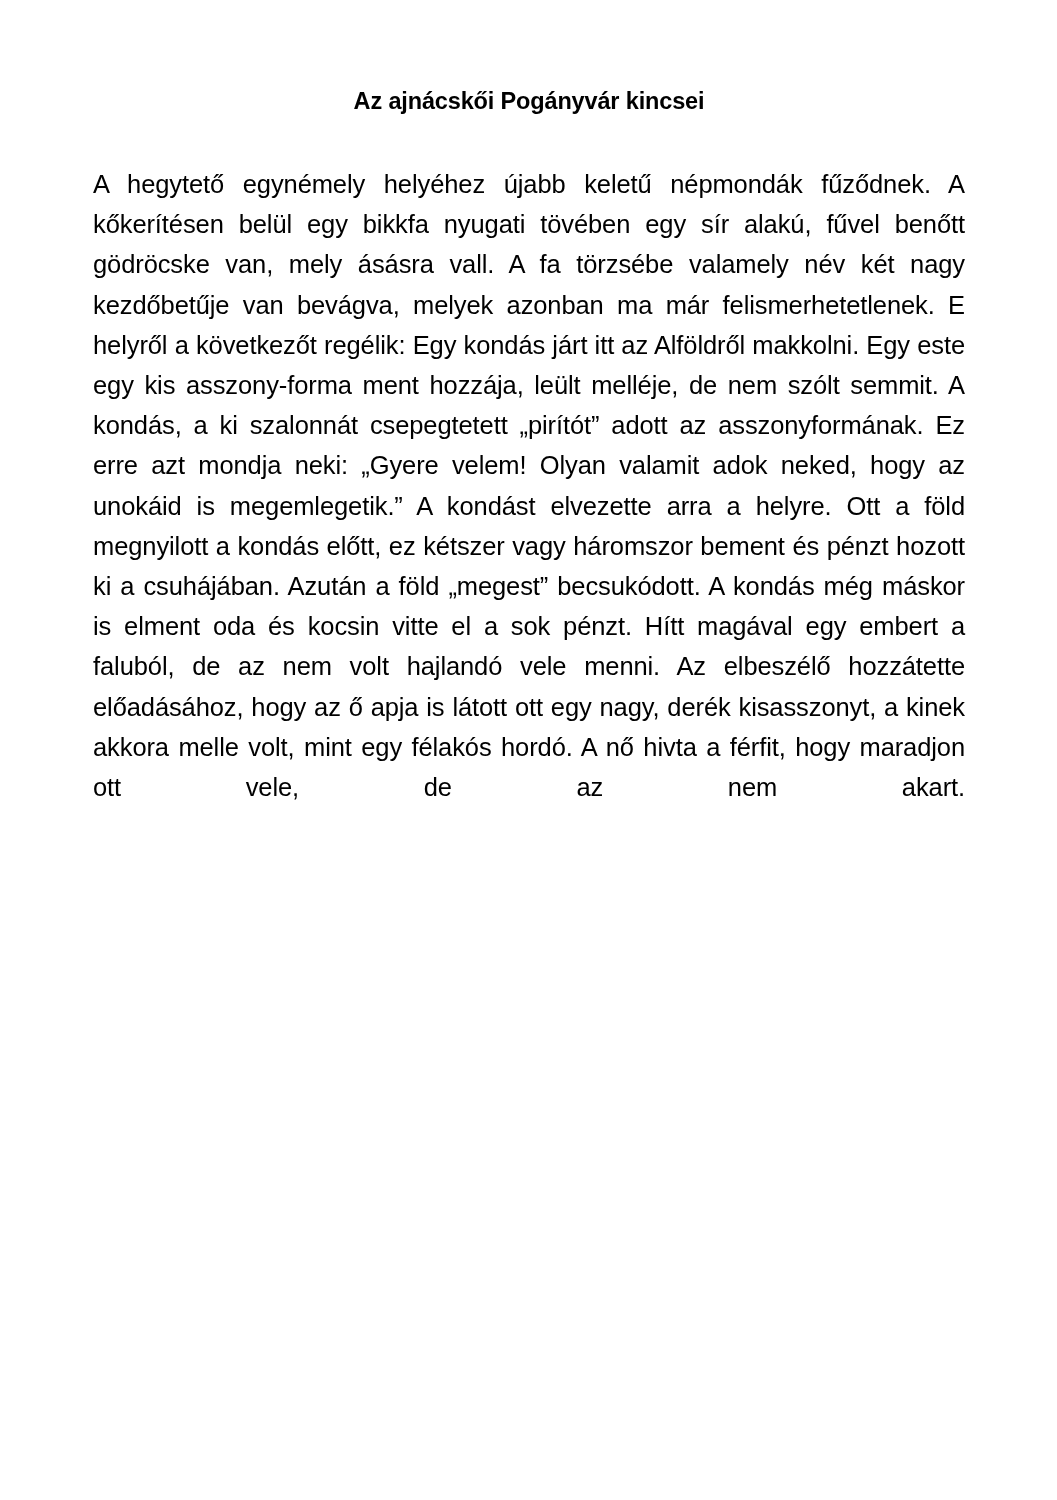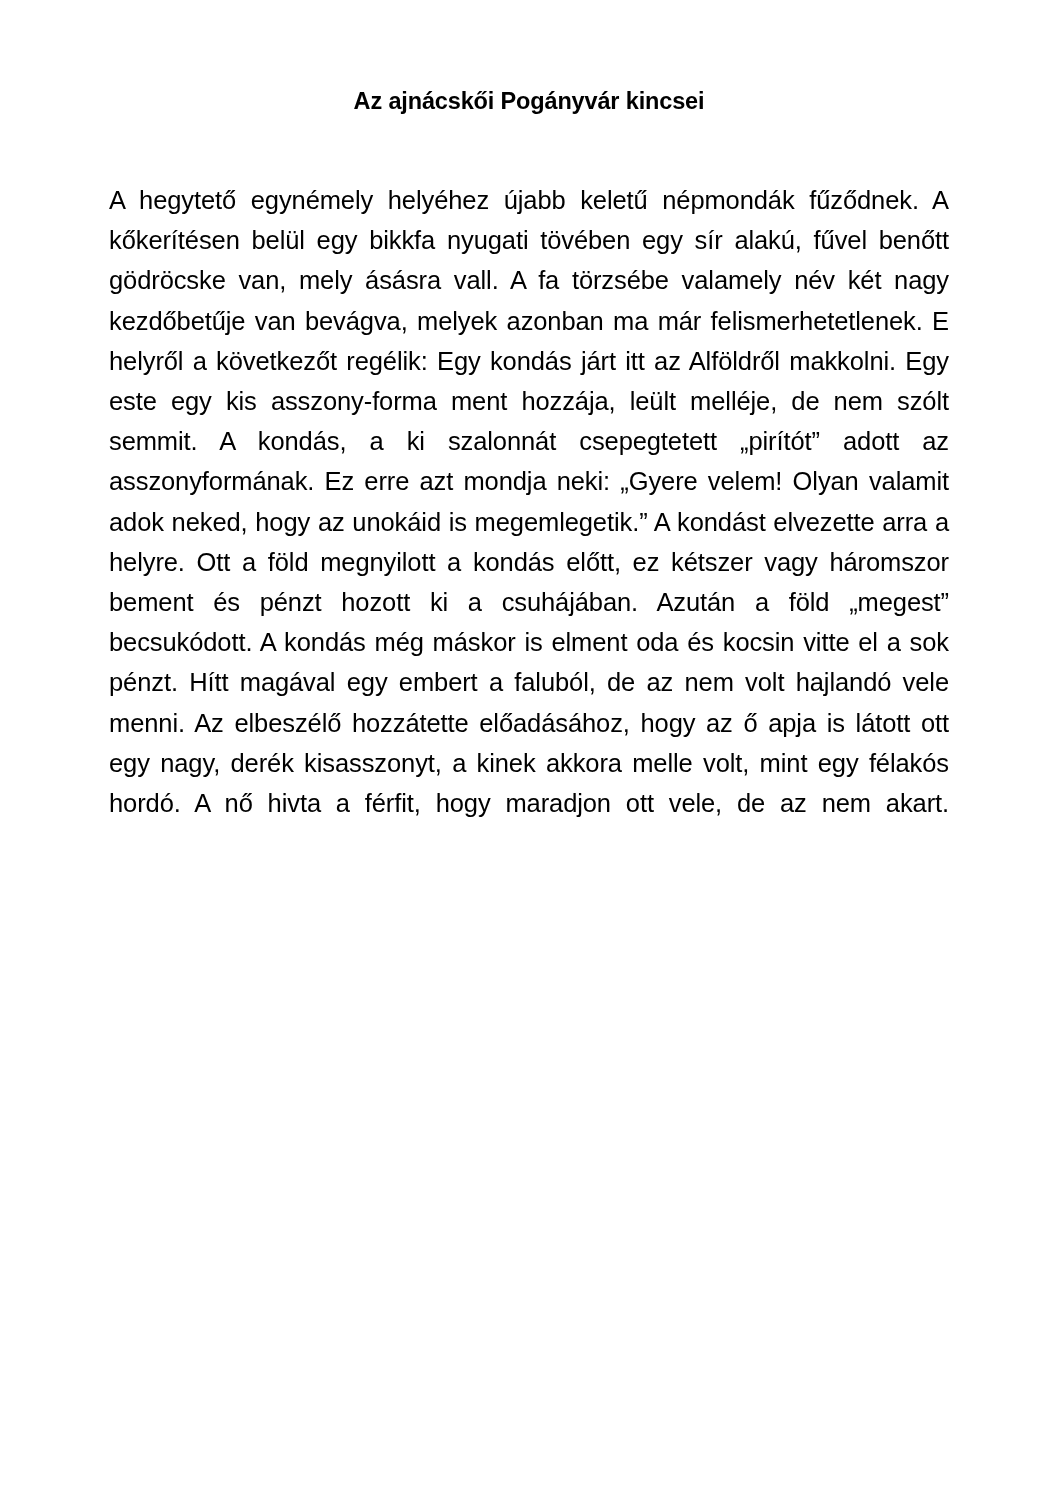--- a/index.html
+++ b/index.html
@@ -45,21 +45,21 @@
 
   .title-gap {
     height: 48px;
   }
 
   .body-paragraph {
     font-size: 25.5px;
     line-height: 40.2px;
     text-align: justify;
     text-justify: inter-word;
-    margin: 16px;
+    margin: 0;
     padding: 0;
     letter-spacing: -0.1px;
     word-spacing: 0.2px;
     hyphens: none;
   }
 
   
   .body-paragraph::after {
     content: "";
     display: inline-block;

